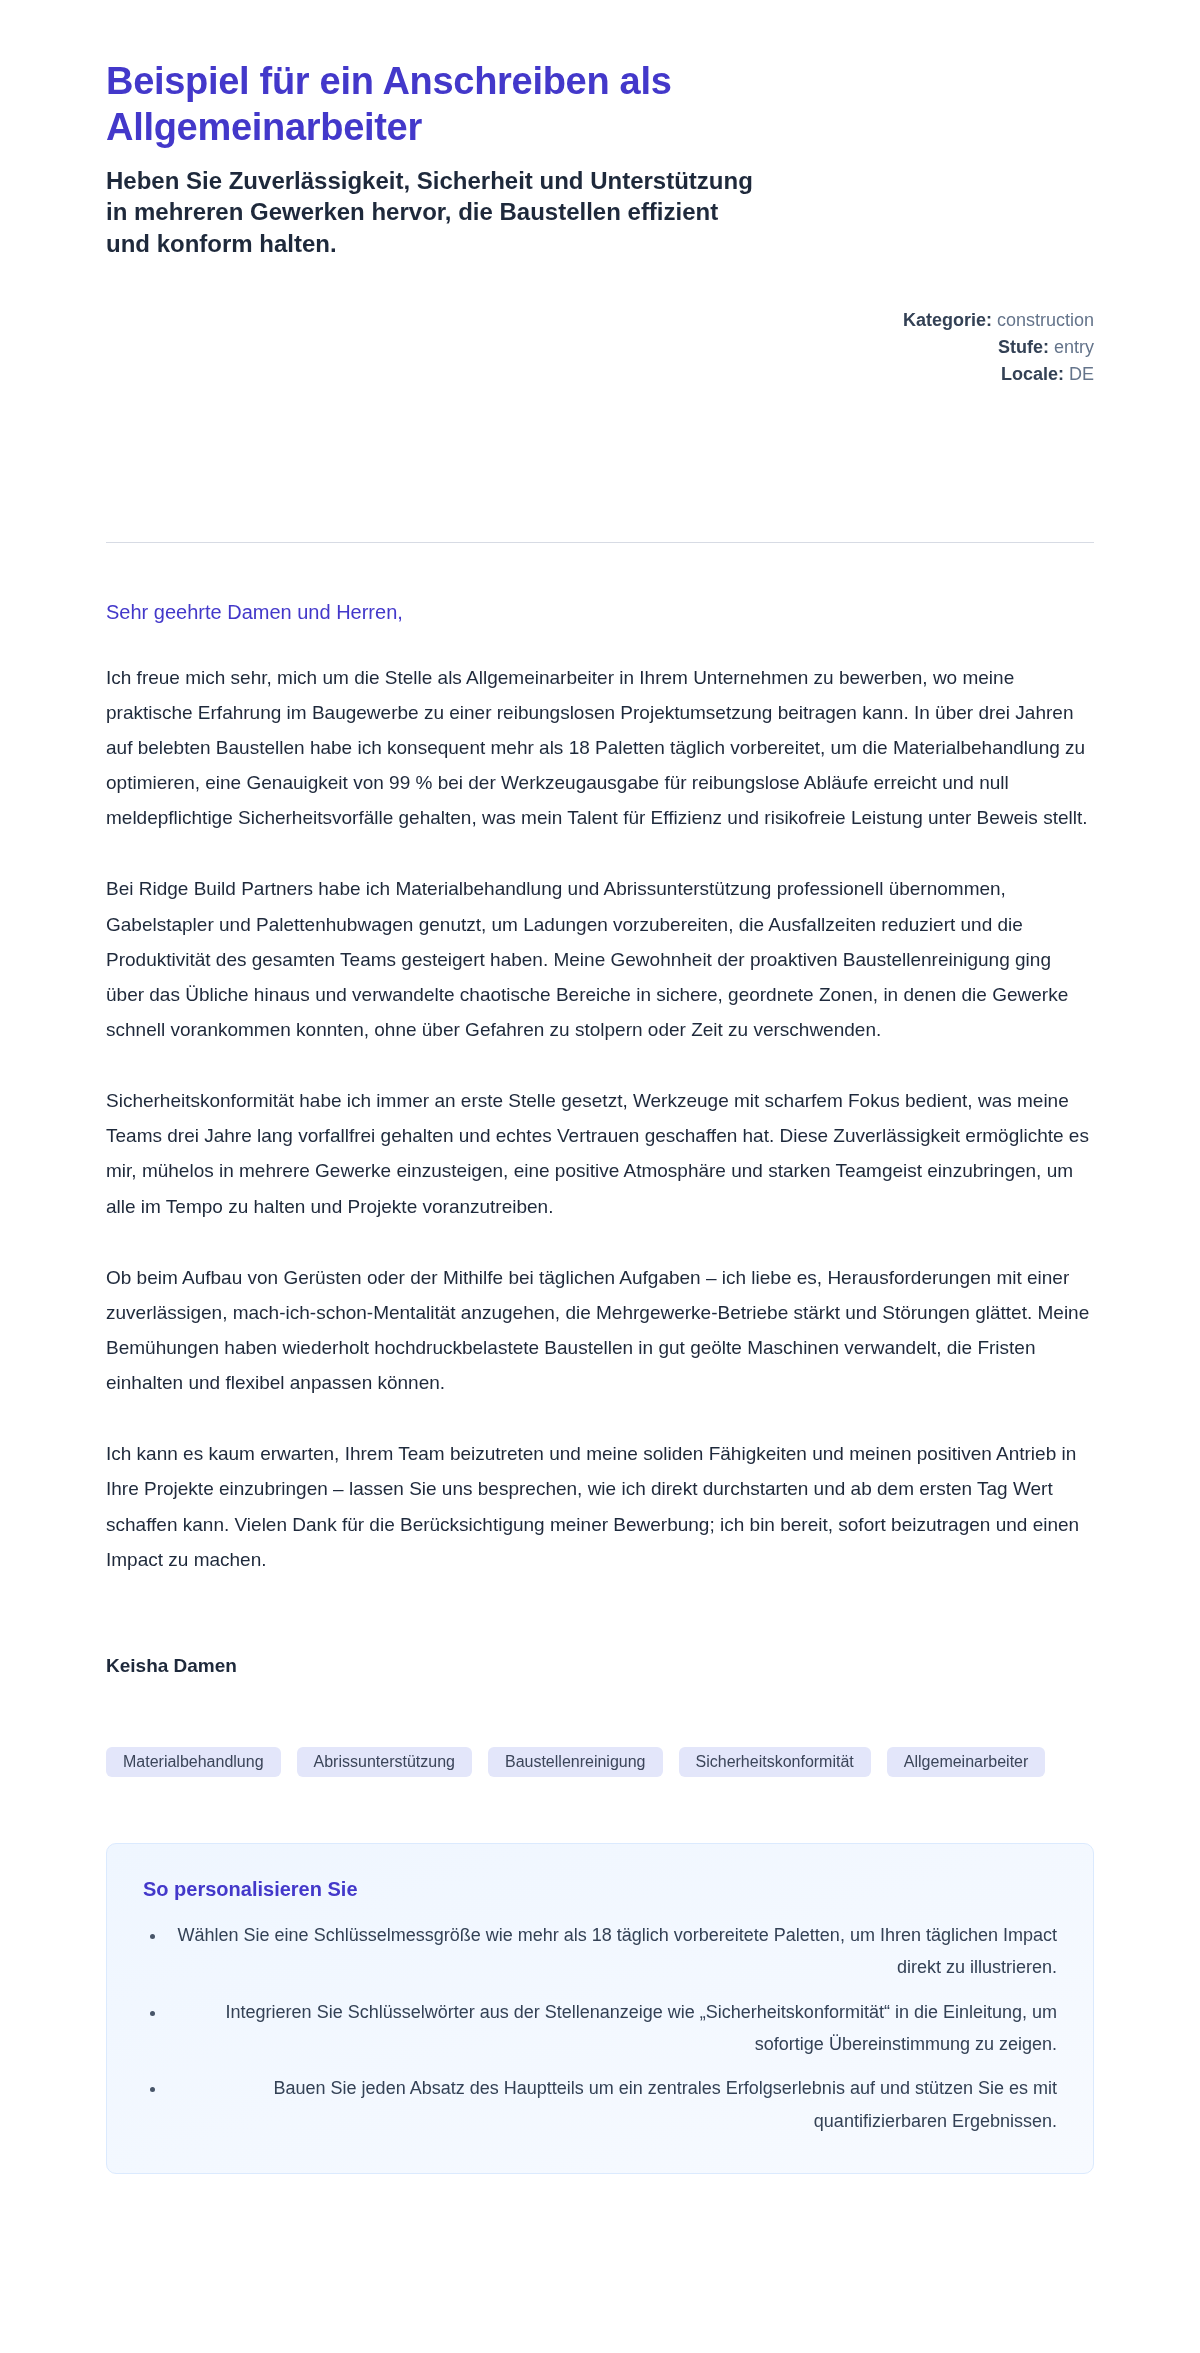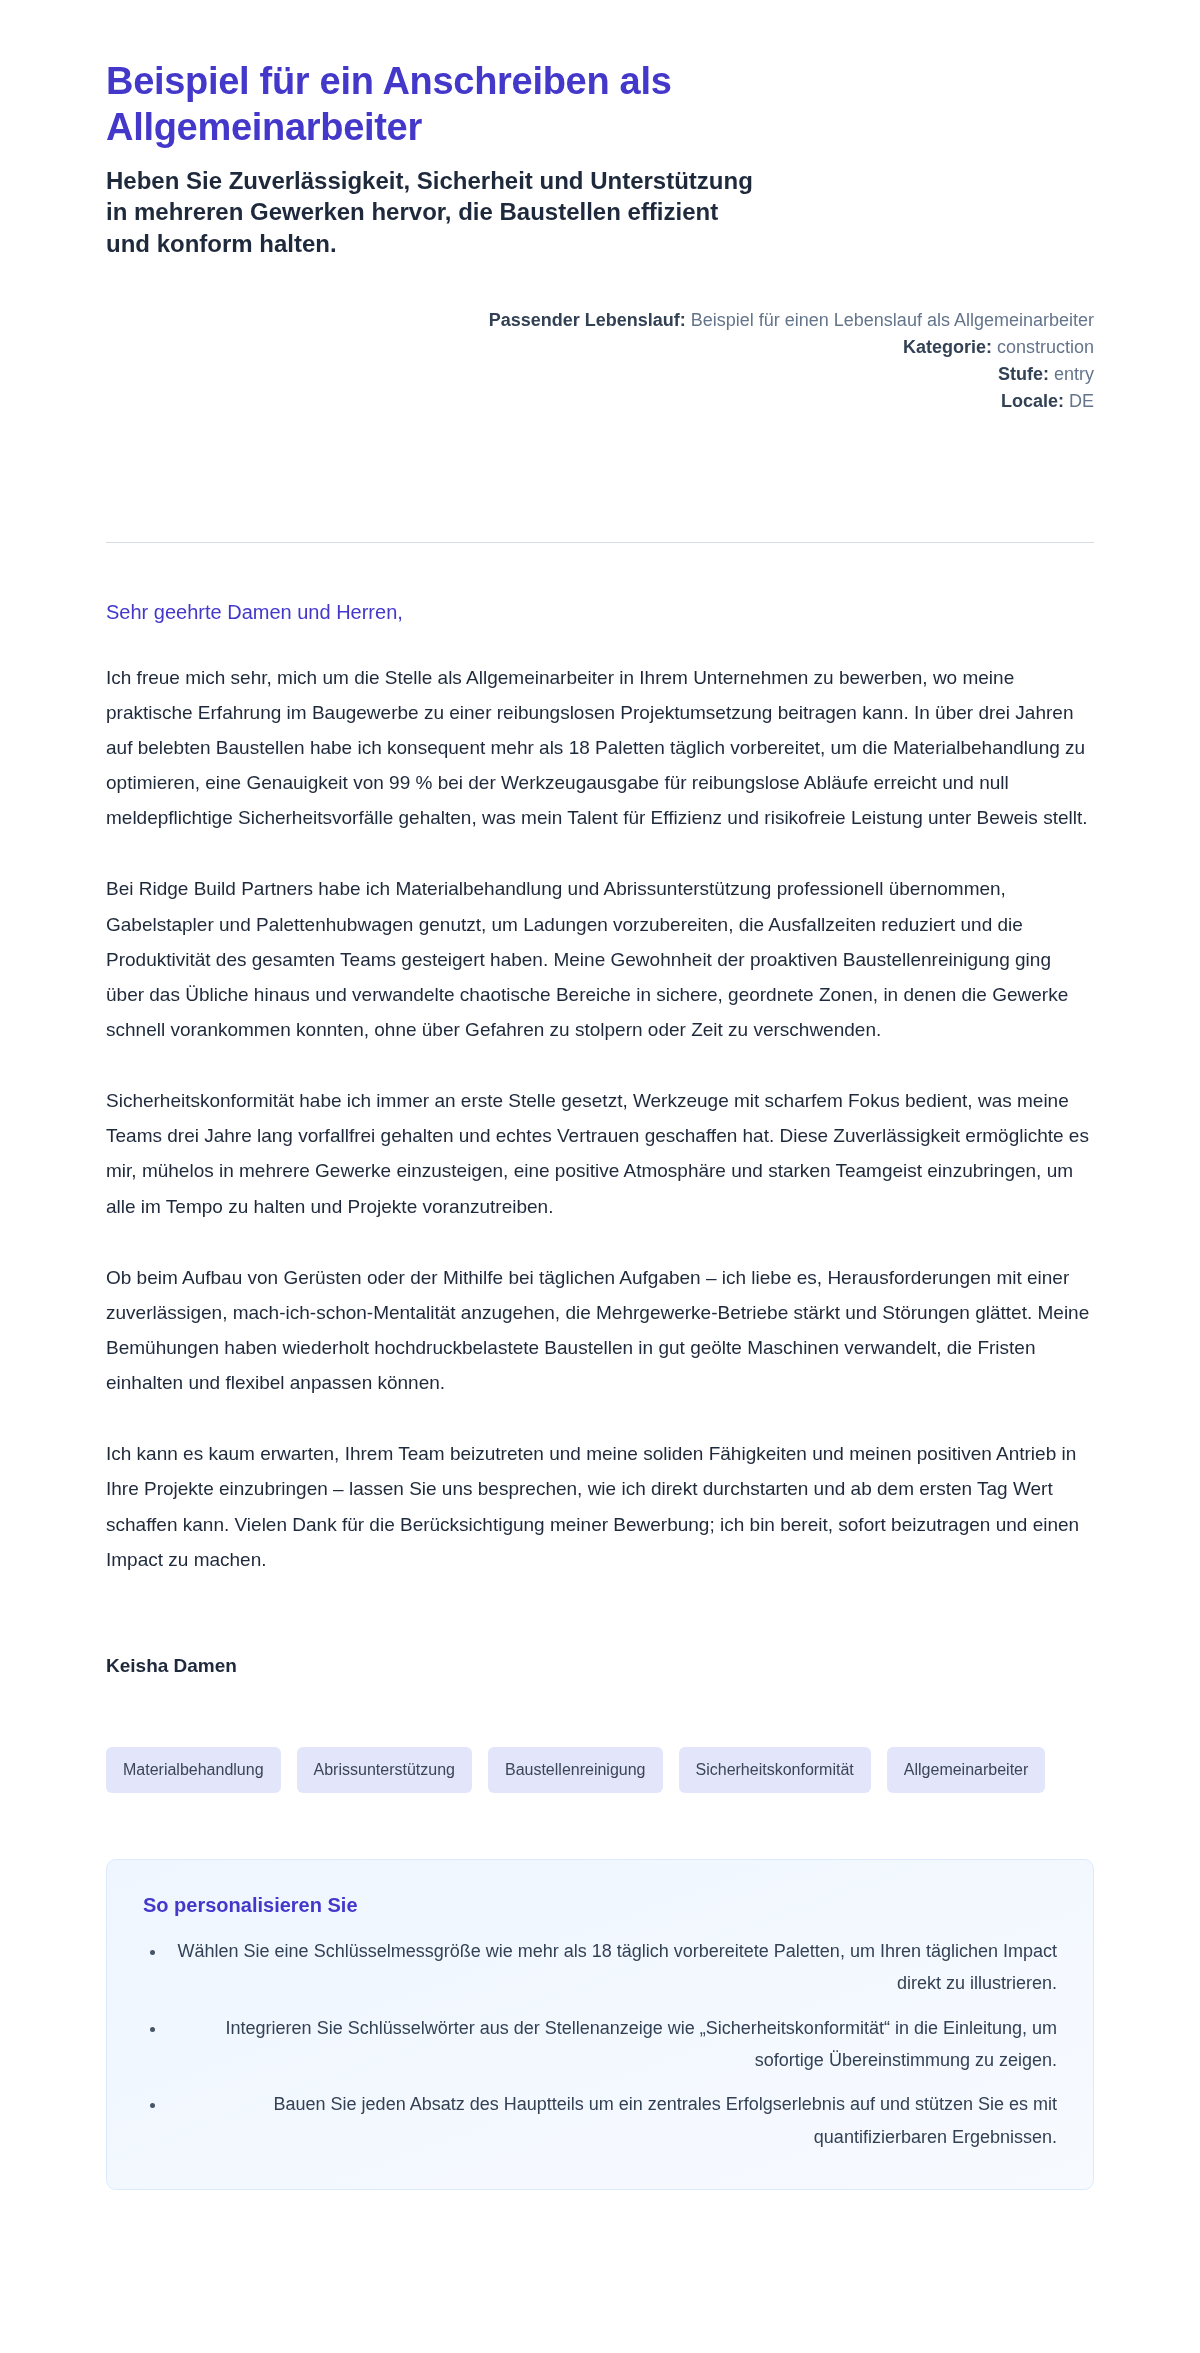--- a/index.html
+++ b/index.html
@@ -63,21 +63,21 @@
   .signature { margin: 78px 0 0; font-size: 19px; font-weight: 700; color: var(--text, #1e293b); }
   .signature-role { margin: 14px 0 0; font-size: 19px; color: #334155; }
 
   
   .tags { margin-top: 70px; display: flex; flex-wrap: wrap; gap: 18px 16px; }
   .tag {
     display: inline-block;
     background: var(--tag_bg, #e3e6fa);
     color: #3b4559;
     font-size: 16px;
-    padding: 14px 17px;
+    padding: 6px 17px;
     border-radius: 6px;
     white-space: nowrap;
   }
 
   
   .tips {
     margin-top: 66px;
     background: linear-gradient(160deg, var(--tips_bg, #eff6ff) 0%, #f7faff 100%);
     border: 1px solid var(--tips_border, #dbeafe);
     border-radius: 10px;
@@ -104,24 +104,20 @@
 <body>
 
 <div class="page">
 
   <header class="header">
     <div class="header-left">
       <h1 class="title">Beispiel für ein Anschreiben als Allgemeinarbeiter</h1>
       <p class="subtitle">Heben Sie Zuverlässigkeit, Sicherheit und Unterstützung in mehreren Gewerken hervor, die Baustellen effizient und konform halten.</p>
     </div>
     <aside class="meta">
-      <div class="meta-row">
-        <span class="meta-label">Passender Lebenslauf:</span>
-        <span class="meta-value">Beispiel für einen Lebenslauf als Allgemeinarbeiter</span>
-      </div>
       <div class="meta-row">
         <span class="meta-label">Kategorie:</span>
         <span class="meta-value">construction</span>
       </div>
       <div class="meta-row">
         <span class="meta-label">Stufe:</span>
         <span class="meta-value">entry</span>
       </div>
       <div class="meta-row">
         <span class="meta-label">Locale:</span>

